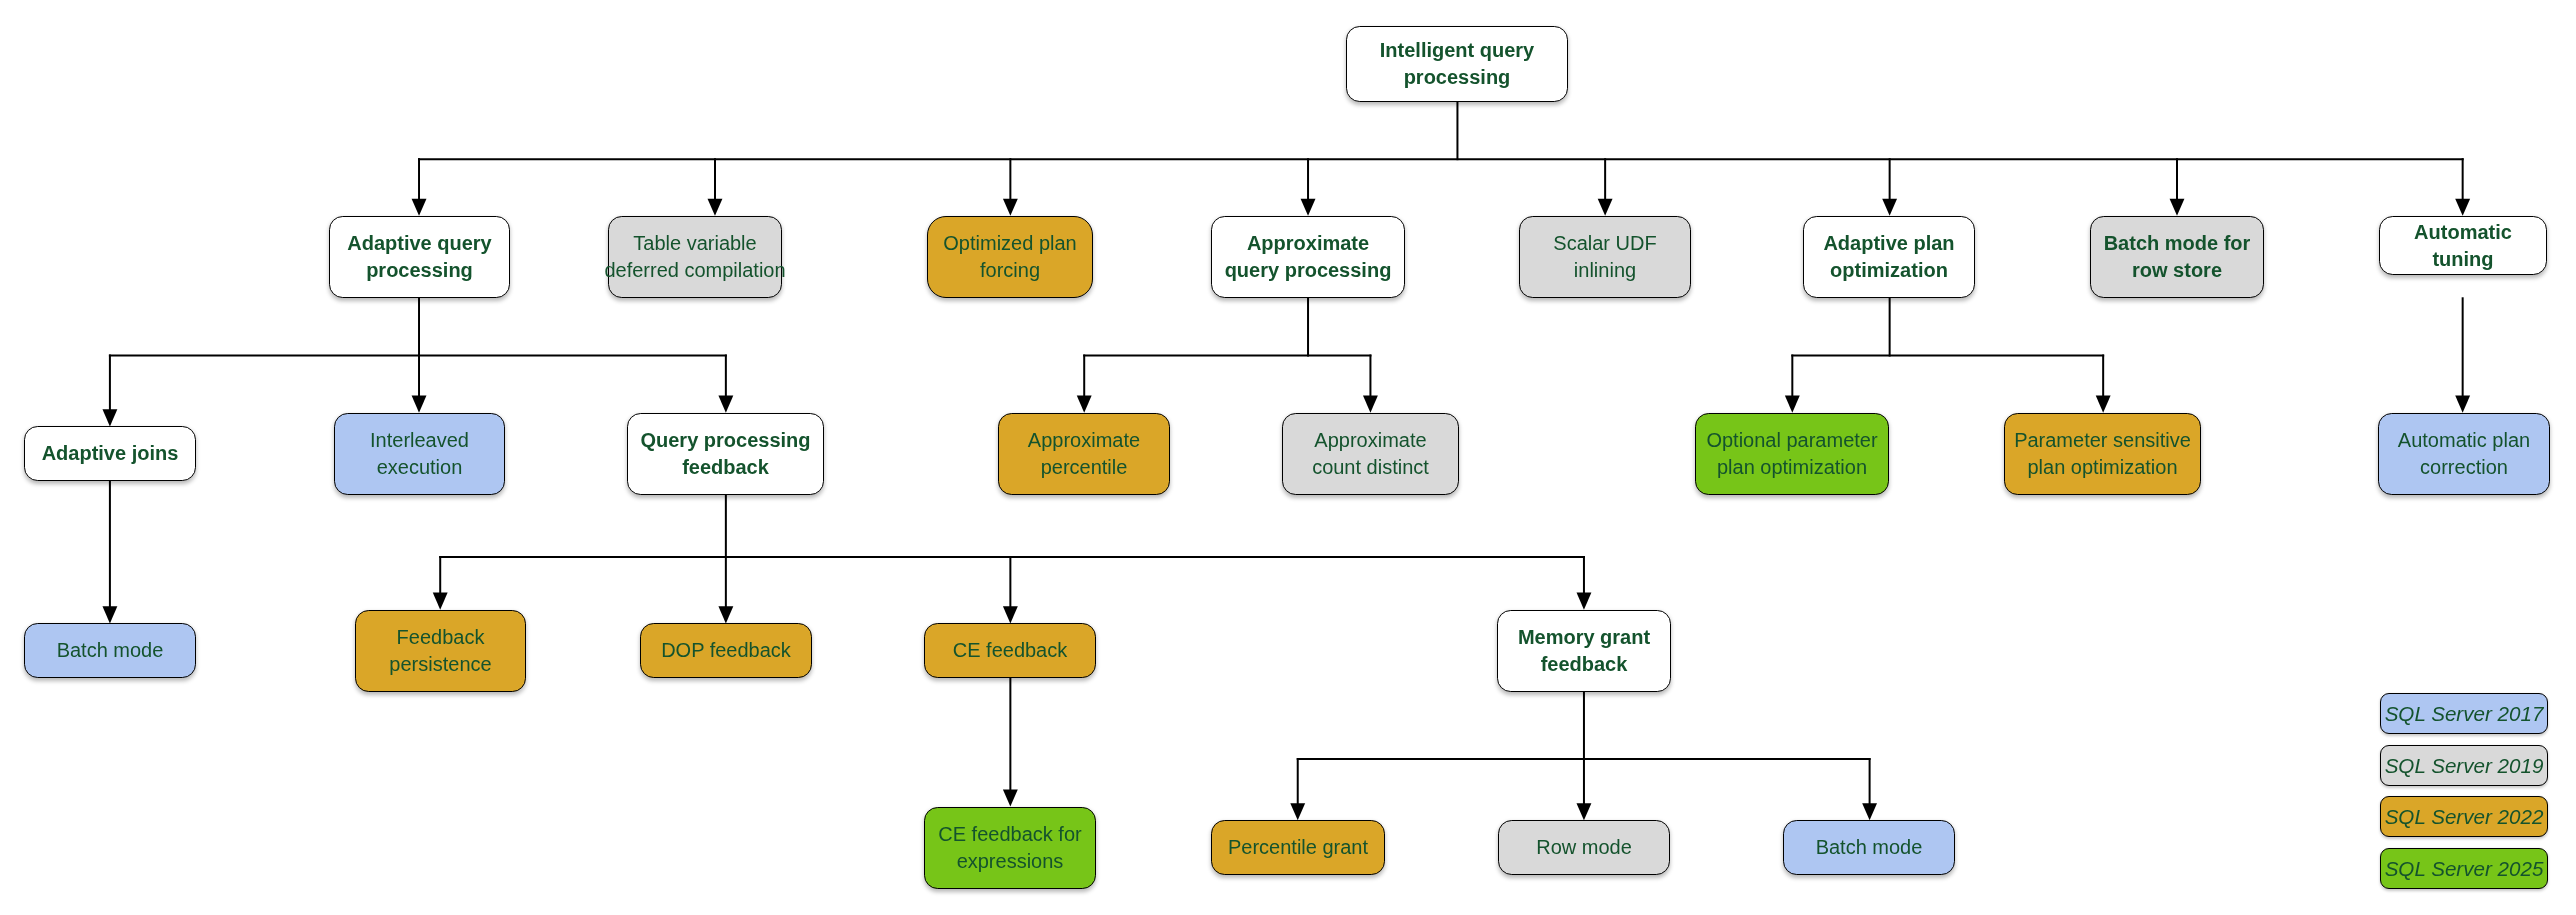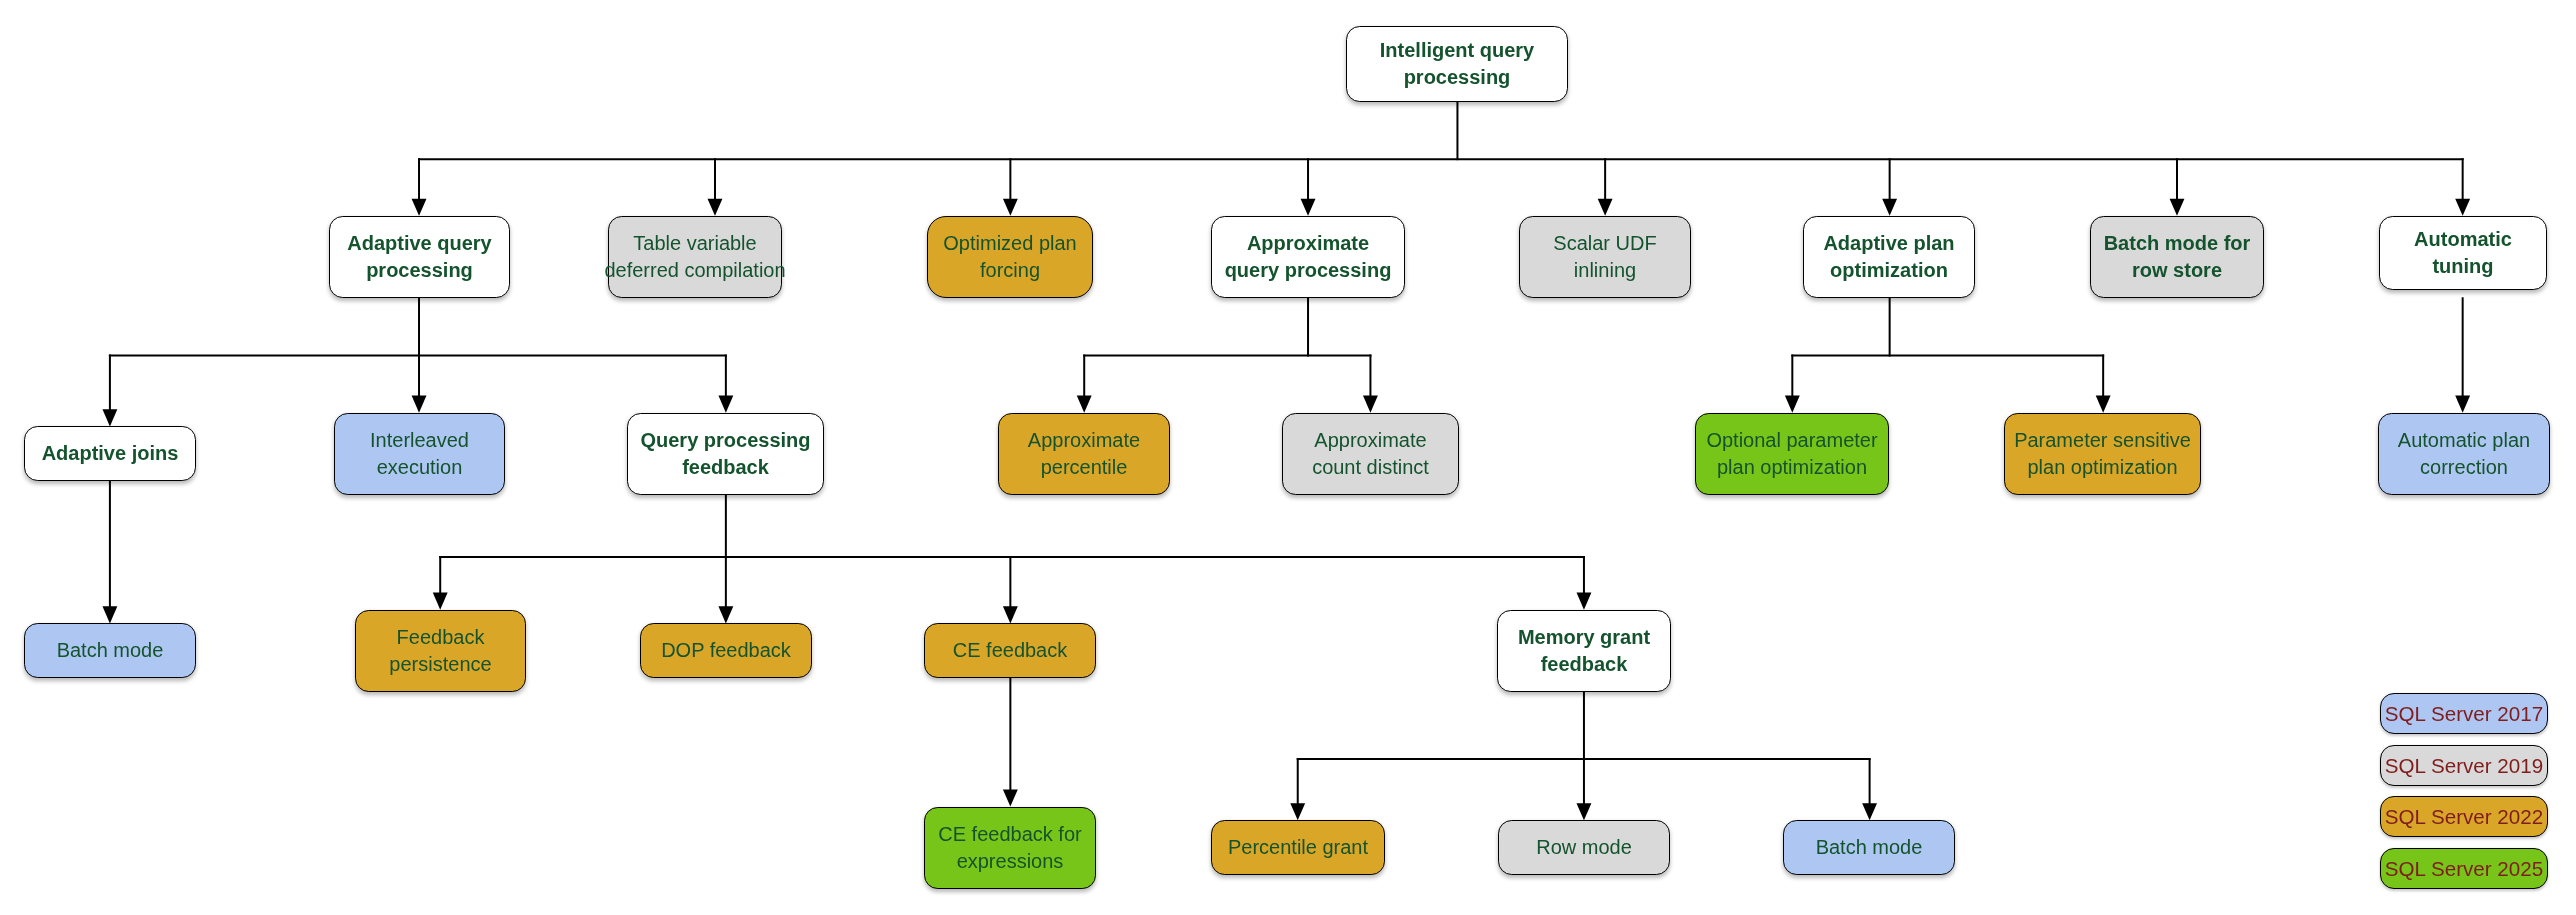--- a/index.html
+++ b/index.html
@@ -15,24 +15,25 @@
     position:absolute;box-sizing:border-box;
     border:1.7px solid #000000;border-radius:13.7px;
     display:flex;align-items:center;justify-content:center;
     text-align:center;font-size:20px;line-height:1.34;
     white-space:pre;color:#14532d;
     box-shadow:0 2.9px 4px rgba(0,0,0,0.28);
   }
   .node.bold{font-weight:700;}
   .legend-chip{
     position:absolute;box-sizing:border-box;
-    border:1.7px solid #000000;border-radius:14px;
+    border:1.7px solid #000000;border-radius:9px;
     display:flex;align-items:center;justify-content:center;
-    font-size:20.6px;color:#7f1d1d;white-space:pre;
+    font-size:20.6px;color:#14532d;white-space:pre;
     box-shadow:0 1.7px 2.9px rgba(0,0,0,0.22);
+    font-style:italic;
   }
 </style>
 </head>
 <body>
 
 <div id="stage">
   <svg id="connectors" width="2576" height="916" viewBox="0 0 4500 1600">
       <line x1="2546" y1="177" x2="2546" y2="278"></line>
       <line x1="732" y1="278" x2="4302" y2="278"></line>
       <line x1="732" y1="278" x2="732" y2="351"></line>
@@ -106,21 +107,21 @@
     <div class="node" style="left: 927px; top: 216px; width: 166px; height: 82px; background: rgb(218, 166, 40); border-radius: 19px;">Optimized plan
 forcing</div>
     <div class="node bold" style="left: 1211px; top: 216px; width: 194px; height: 82px; background: rgb(255, 255, 255);">Approximate
 query processing</div>
     <div class="node bold" style="left: 1803px; top: 216px; width: 172px; height: 82px; background: rgb(255, 255, 255);">Adaptive plan
 optimization</div>
     <div class="node" style="left: 1519px; top: 216px; width: 172px; height: 82px; background: rgb(217, 217, 217);">Scalar UDF
 inlining</div>
     <div class="node" style="left: 2090px; top: 216px; width: 174px; height: 82px; background: rgb(217, 217, 217); font-weight: bold;">Batch mode for
 row store</div>
-    <div class="node bold" style="left: 2379px; top: 216px; width: 168px; height: 74px; background: rgb(255, 255, 255);">Automatic
+    <div class="node bold" style="left: 2379px; top: 216px; width: 168px; height: 59px; background: rgb(255, 255, 255);">Automatic
 tuning</div>
     <div class="node bold" style="left: 24px; top: 426px; width: 172px; height: 55px; background: rgb(255, 255, 255);">Adaptive joins</div>
     <div class="node" style="left: 334px; top: 413px; width: 171px; height: 82px; background: rgb(174, 198, 242);">Interleaved
 execution</div>
     <div class="node bold" style="left: 627px; top: 413px; width: 197px; height: 82px; background: rgb(255, 255, 255);">Query processing
 feedback</div>
     <div class="node" style="left: 998px; top: 413px; width: 172px; height: 82px; background: rgb(218, 166, 40);">Approximate
 percentile</div>
     <div class="node" style="left: 1282px; top: 413px; width: 177px; height: 82px; background: rgb(217, 217, 217);">Approximate
 count distinct</div>

